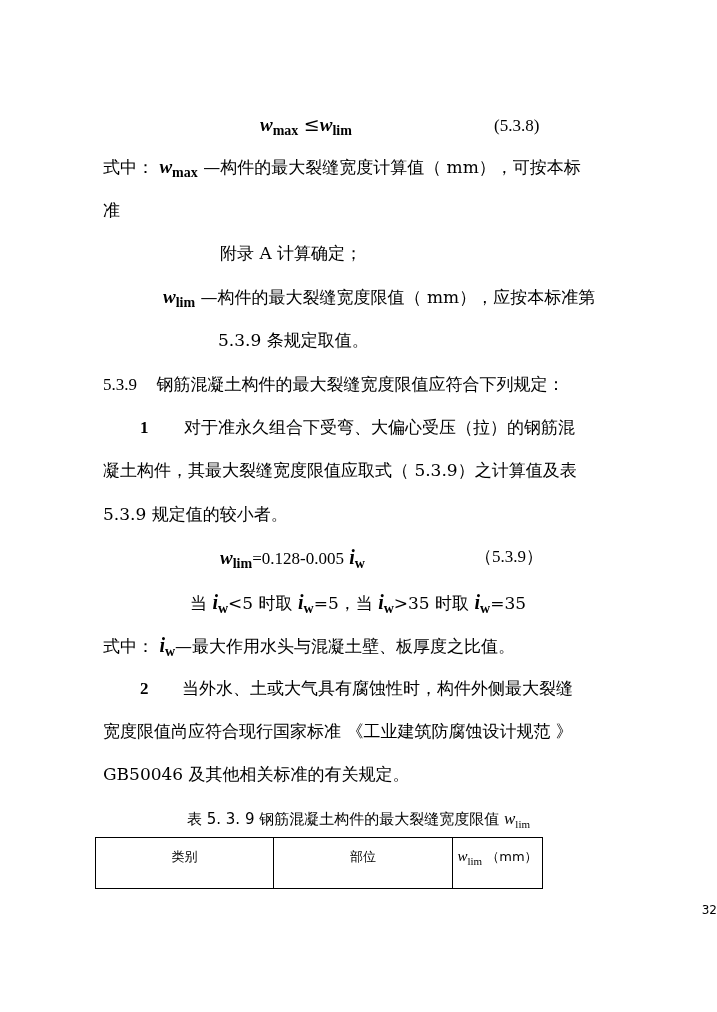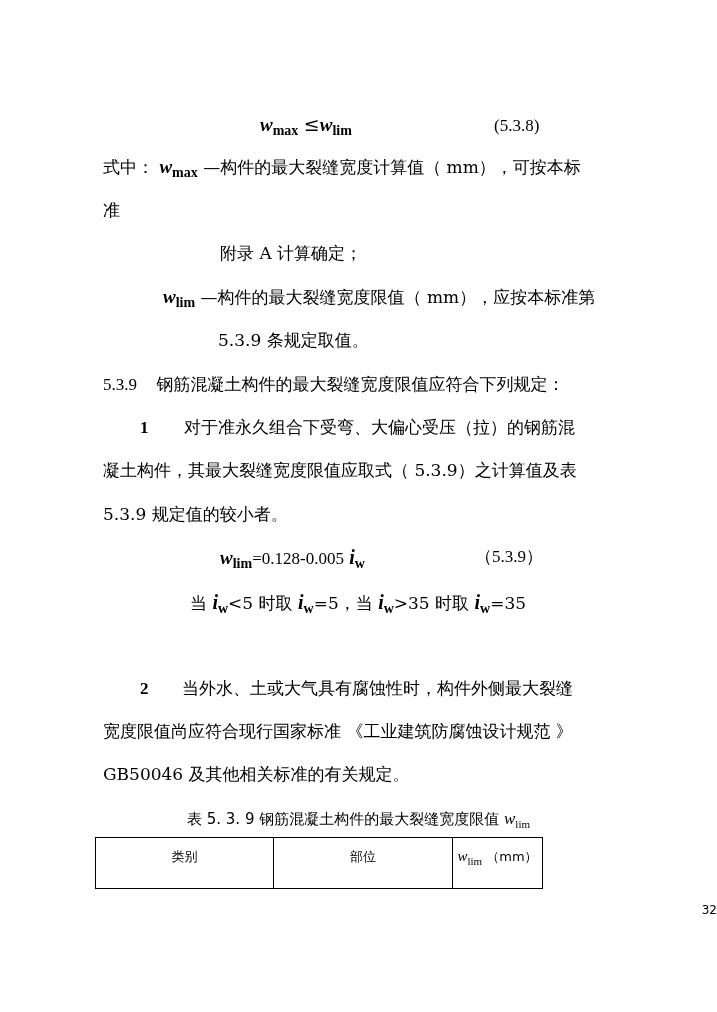--- a/index.html
+++ b/index.html
@@ -64,20 +64,24 @@
   <div class="line serif" style="left:475px; top:545px;">（5.3.9）</div>
 
   <div class="line" style="left:190px; top:590px;">
     <span>当</span>
     <span class="iw">i</span><span class="sub">w</span><span>&lt;5 时取</span>
     <span class="iw">i</span><span class="sub">w</span><span>=5，当</span>
     <span class="iw">i</span><span class="sub">w</span><span>&gt;35 时取</span>
     <span class="iw">i</span><span class="sub">w</span><span>=35</span>
   </div>
 
+  <div class="line" style="left:103px; top:633px;">
+    <span>式中：</span>
+    <span class="iw">i</span><span class="sub">w</span><span>—最大作用水头与混凝土壁、板厚度之比值。</span>
+  </div>
 
   <div class="line" style="left:140px; top:676px;">
     <span class="serif bold">2</span>
     <span style="margin-left:28px;">当外水、土或大气具有腐蚀性时，构件外侧最大裂缝</span>
   </div>
   <div class="line" style="left:103px; top:719px;">宽度限值尚应符合现行国家标准 《工业建筑防腐蚀设计规范 》</div>
   <div class="line" style="left:103px; top:762px;">GB50046  及其他相关标准的有关规定。</div>
 
   <div class="caption">
     <span>表 5. 3. 9 钢筋混凝土构件的最大裂缝宽度限值</span>

